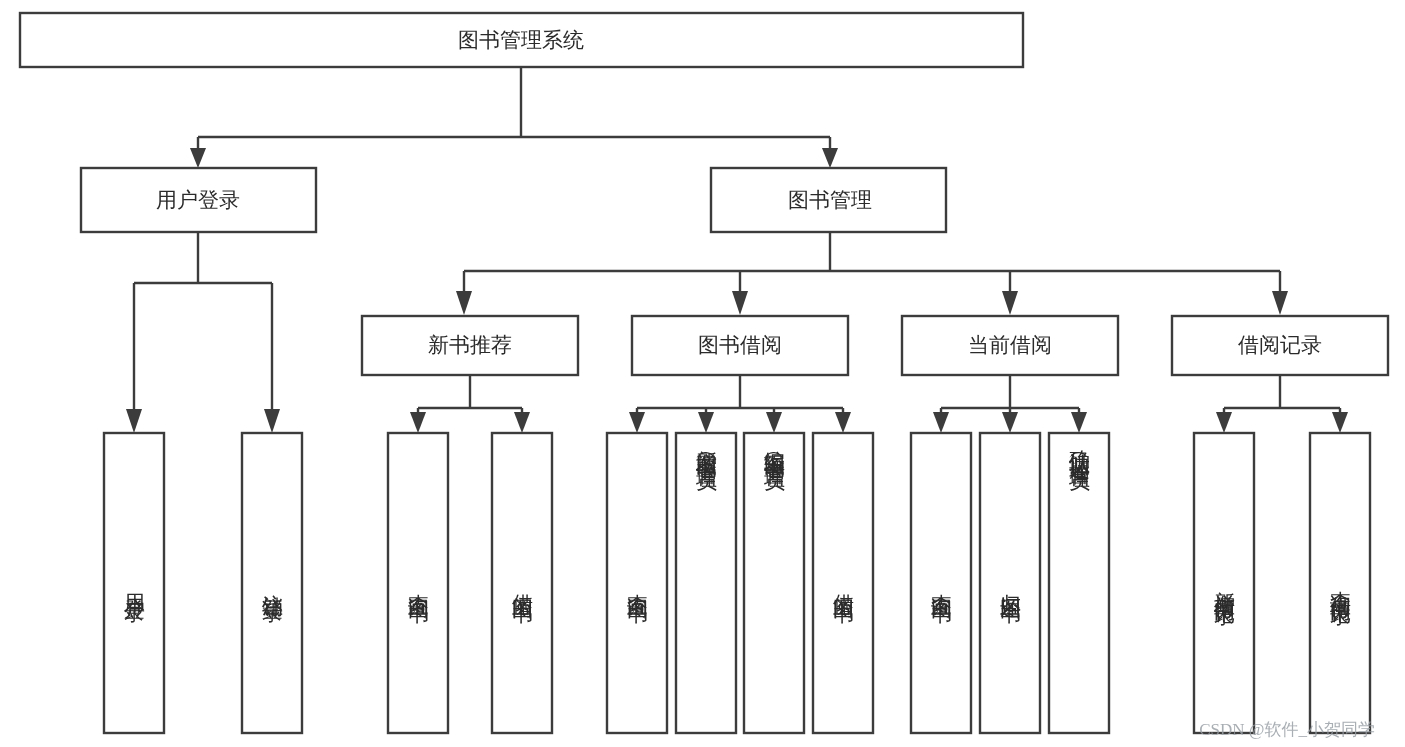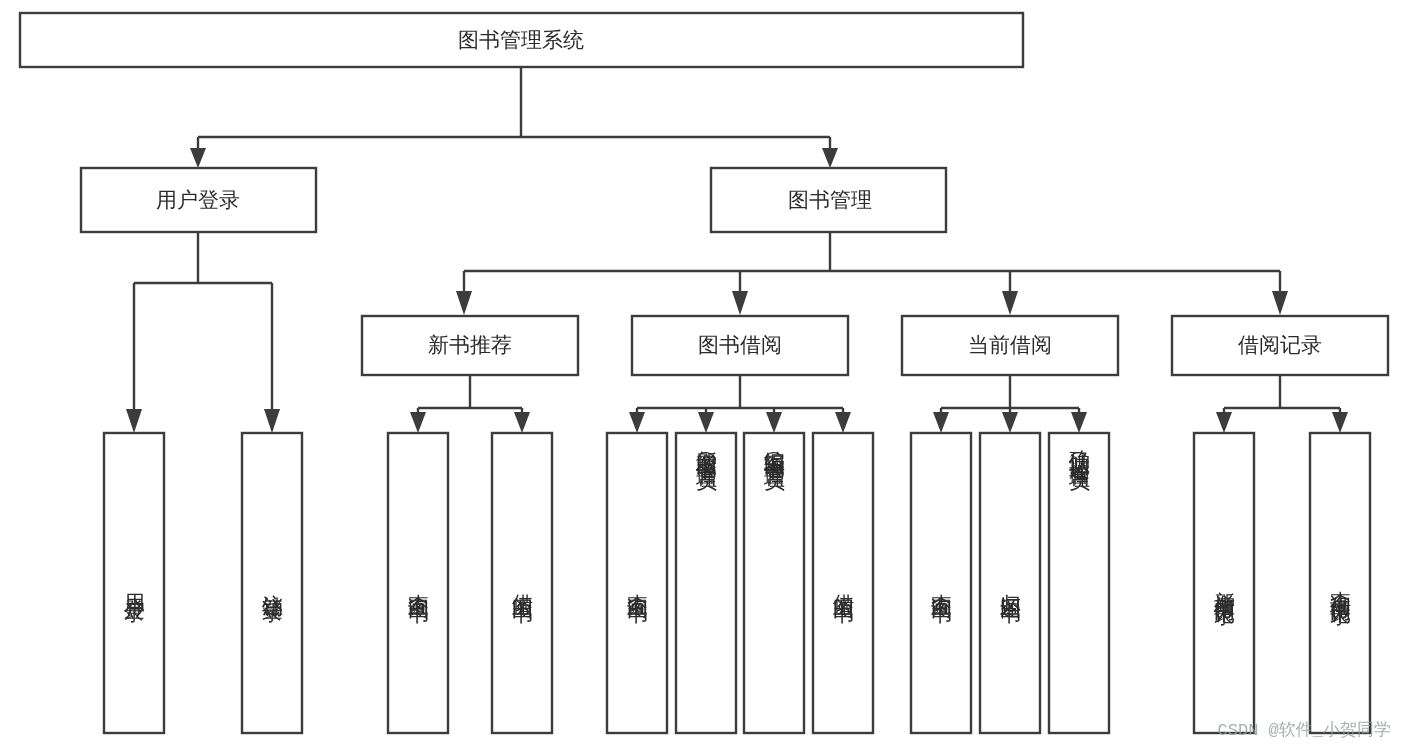--- a/index.html
+++ b/index.html
@@ -58,23 +58,23 @@
     font-size: 21px;
     color: #2b2b2b;
     writing-mode: vertical-rl;
     text-orientation: upright;
     letter-spacing: 3px;
     line-height: 1;
     white-space: nowrap;
   }
   .watermark {
     position: absolute;
-    right: 14px;
+    right: 30px;
     bottom: 6px;
-    font-family: Liberation Mono, monospace;
+    font-family: Liberation Serif, serif;
     font-size: 17px;
     color: #9aa0a6;
     opacity: 0.85;
     white-space: nowrap;
   }
 </style>
 </head>
 <body>
 
 <div id="diagram-root">

